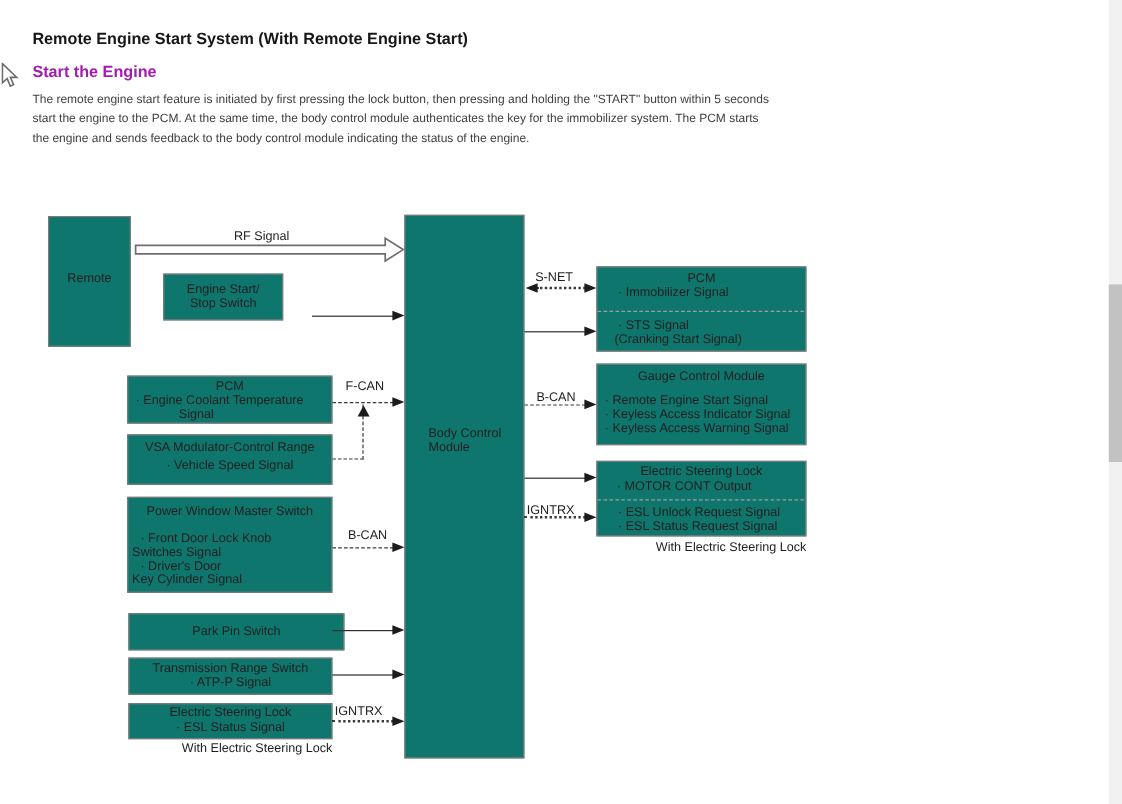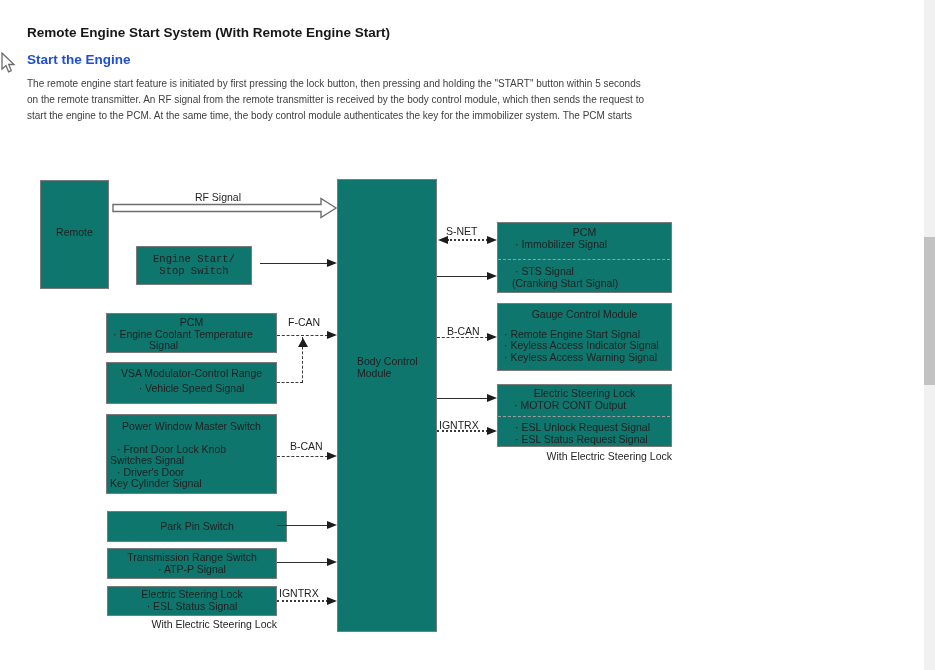--- a/index.html
+++ b/index.html
@@ -2,21 +2,21 @@
 <html><head>
 <meta charset="utf-8">
 <style>
   html,body { margin:0; padding:0; background:#ffffff; }
   body { width:935px; height:670px; position:relative; overflow:hidden;
          font-family:"Liberation Sans", sans-serif; }
   .abs { position:absolute; }
 
   
   .doc-title   { left:27px; top:25px; font-size:13.5px; font-weight:bold; color:#171717; white-space:nowrap; }
-  .doc-heading { left:27px; top:52px; font-size:13.5px; font-weight:bold; color:#1d4ed8; white-space:nowrap; }
+  .doc-heading { left:27px; top:52px; font-size:13.5px; font-weight:bold; color:#a21caf; white-space:nowrap; }
   .doc-para    { left:27px; top:76px; font-size:10px; line-height:16px; color:#3e3e3e; }
   .doc-para div { white-space:nowrap; }
 
   
   .box { position:absolute; background:#0f766e; border:1.5px solid #7b7b7b; box-sizing:border-box;
          font-size:10.5px; line-height:11.5px; color:#1f1f1f; }
   .bt  { text-align:center; }
   .ctr { text-align:center; }
   .cap { position:absolute; font-size:10.5px; color:#1f1f1f; text-align:right; }
   .blabel { position:absolute; font-size:10.5px; color:#1f1f1f; white-space:nowrap; }
@@ -38,40 +38,40 @@
   .sb-track { position:absolute; left:924px; top:0; width:11px; height:670px; background:#f1f1f1; }
   .sb-thumb { position:absolute; left:924px; top:237px; width:11px; height:148px; background:#c2c2c2; }
 </style>
 </head>
 <body>
 
 <div class="abs doc-title">Remote Engine Start System (With Remote Engine Start)</div>
 <div class="abs doc-heading">Start the Engine</div>
 <div class="abs doc-para">
   <div>The remote engine start feature is initiated by first pressing the lock button, then pressing and holding the "START" button within 5 seconds</div>
-  <div>on the remote transmitter. An RF signal from the remote transmitter is received by the body control module, which then sends the request to</div>
   <div>start the engine to the PCM. At the same time, the body control module authenticates the key for the immobilizer system. The PCM starts</div>
+  <div>the engine and sends feedback to the body control module indicating the status of the engine.</div>
 </div>
 
 <svg class="abs" style="left:1px; top:52px;" width="16" height="23" viewBox="0 0 16 23">
   <path d="M1,1 L1,17 L5,13.5 L7.6,19.8 L10.3,18.6 L7.7,12.5 L13,12.5 Z" fill="#fdfdfd" stroke="#6b6b6b" stroke-width="1.3"></path>
 </svg>
 
 <div class="abs" style="left:0;top:0;width:935px;height:670px;">
 
   <svg class="abs" style="left:110px; top:195px;" width="230" height="26" viewBox="0 0 230 26">
     <polygon points="3,9.5 211,9.5 211,3.5 226,13 211,22.5 211,16.5 3,16.5" fill="#ffffff" stroke="#6e6e6e" stroke-width="1.4"></polygon>
   </svg>
   <div class="blabel" style="left:113px; top:191px; width:210px; text-align:center;">RF Signal</div>
 
   <div class="box" style="left:40px; top:180px; width:69px; height:109px;">
     <div class="bt" style="margin-top:46px;">Remote</div>
   </div>
 
-  <div class="box" style="left:136px; top:246px; width:116px; height:39px;font-family:Liberation Mono, monospace;">
+  <div class="box" style="left:136px; top:228px; width:100px; height:39px;">
     <div class="ctr" style="margin-top:7px;">Engine Start/</div>
     <div class="ctr">Stop Switch</div>
   </div>
 
   <div class="box" style="left:106px; top:313px; width:171px; height:40px;">
     <div class="bt" style="margin-top:3px;">PCM</div>
     <div style="padding-left:6px;">· Engine Coolant Temperature</div>
     <div style="padding-left:2px;margin-left:40px;">Signal</div>
   </div>
 

